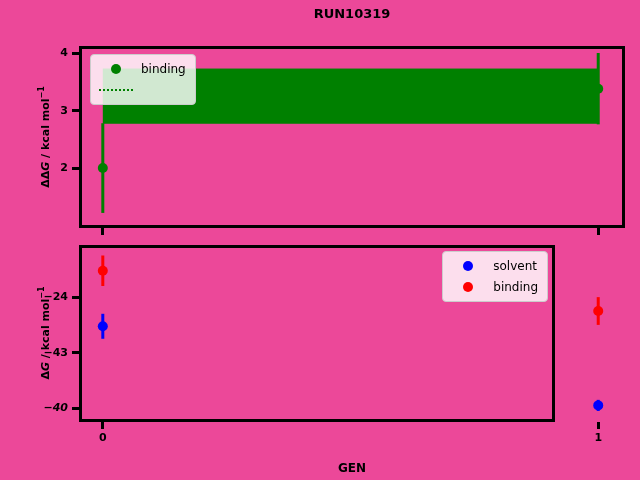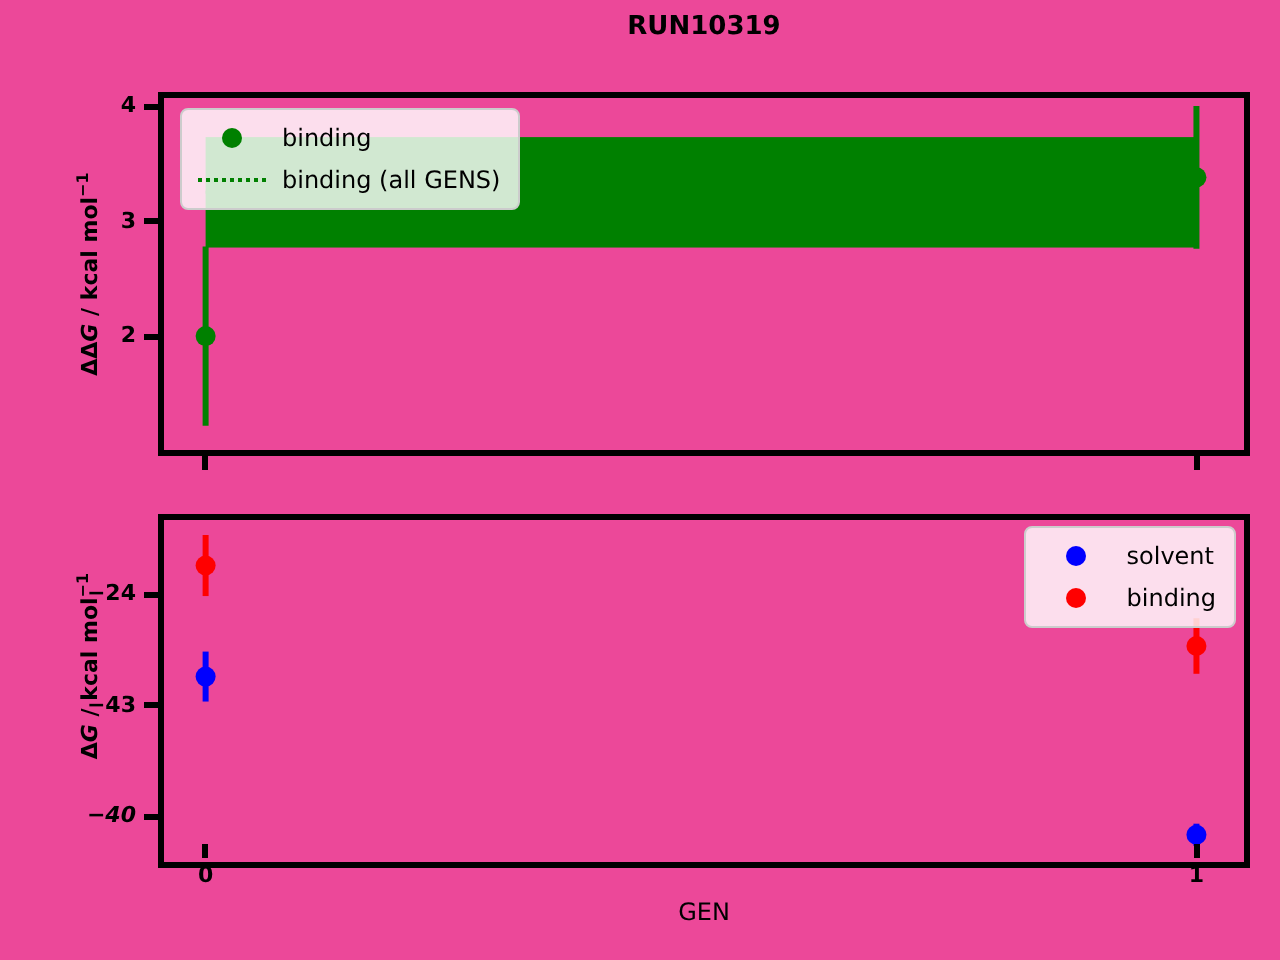--- a/index.html
+++ b/index.html
@@ -9,35 +9,35 @@
   }
   .title{
     position:absolute;left:79px;top:6px;width:546px;text-align:center;
     font-size:13px;font-weight:bold;
   }
   .axes{
     position:absolute;border:3px solid #000;background:transparent;box-sizing:border-box;
   }
   .axes svg{position:absolute;left:0;top:0;display:block;}
   #axes-0{left:79px;top:46px;width:546px;height:182px;}
-  #axes-1{left:79px;top:245px;width:546px;height:177px;margin-top:12px;}
+  #axes-1{left:79px;top:245px;width:476px;height:177px;}
   .tick{position:absolute;background:#000;}
   .ticklabel{position:absolute;font-size:11px;font-weight:bold;line-height:16px;}
   .ticklabel.ylab{text-align:right;}
   .ticklabel.xlab{text-align:center;}
   .ylabel-rot{
     position:absolute;width:170px;height:18px;text-align:center;
     font-size:11px;font-weight:bold;transform:rotate(-90deg);
     white-space:nowrap;line-height:18px;
   }
   .ylabel-rot i{font-style:italic;}
   .ylabel-rot sup{font-size:8px;}
   .xlabel{
-    position:absolute;left:79px;top:449px;width:546px;text-align:center;
-    font-size:12px;font-weight:normal;
+    position:absolute;left:79px;top:461px;width:546px;text-align:center;
+    font-size:12px;font-weight:bold;
   }
   .legend{
     position:absolute;background:rgba(255,255,255,0.82);
     border:1px solid #cccccc;border-radius:4px;
     padding:4px 9px 4px 7px;display:flex;flex-direction:column;gap:1px;
     font-size:12px;z-index:5;
   }
   .lrow{display:flex;align-items:center;height:20px;}
   .lglyph{width:36px;display:flex;align-items:center;justify-content:center;flex:0 0 36px;}
   .ldot{width:10px;height:10px;border-radius:50%;display:inline-block;}
@@ -65,21 +65,20 @@
         <div class="lrow">
           <span class="lglyph">
             <span class="ldot" style="background: rgb(0, 128, 0);"></span>
           </span>
           <span class="ltext">binding</span>
         </div>
         <div class="lrow">
           <span class="lglyph">
             <span class="ldline" style="border-top-color: rgb(0, 128, 0);"></span>
           </span>
-          <span class="ltext">binding (all GENS)</span>
         </div>
       </div>
   </div>
 
   <div class="axes" id="axes-1">
     <svg id="svg-1" xmlns="http://www.w3.org/2000/svg" width="540" height="171">
         <line x1="20.807339449541285" x2="20.807339449541285" y1="90.77435064935068" y2="65.7905844155843" stroke="#0000ff" stroke-width="3"></line>
         <circle cx="20.807339449541285" cy="78.28246753246749" r="5" fill="#0000ff"></circle>
         <line x1="516.2201834862385" x2="516.2201834862385" y1="162.94967532467535" y2="151.84577922077912" stroke="#0000ff" stroke-width="3"></line>
         <circle cx="516.2201834862385" cy="157.39772727272722" r="5" fill="#0000ff"></circle>

